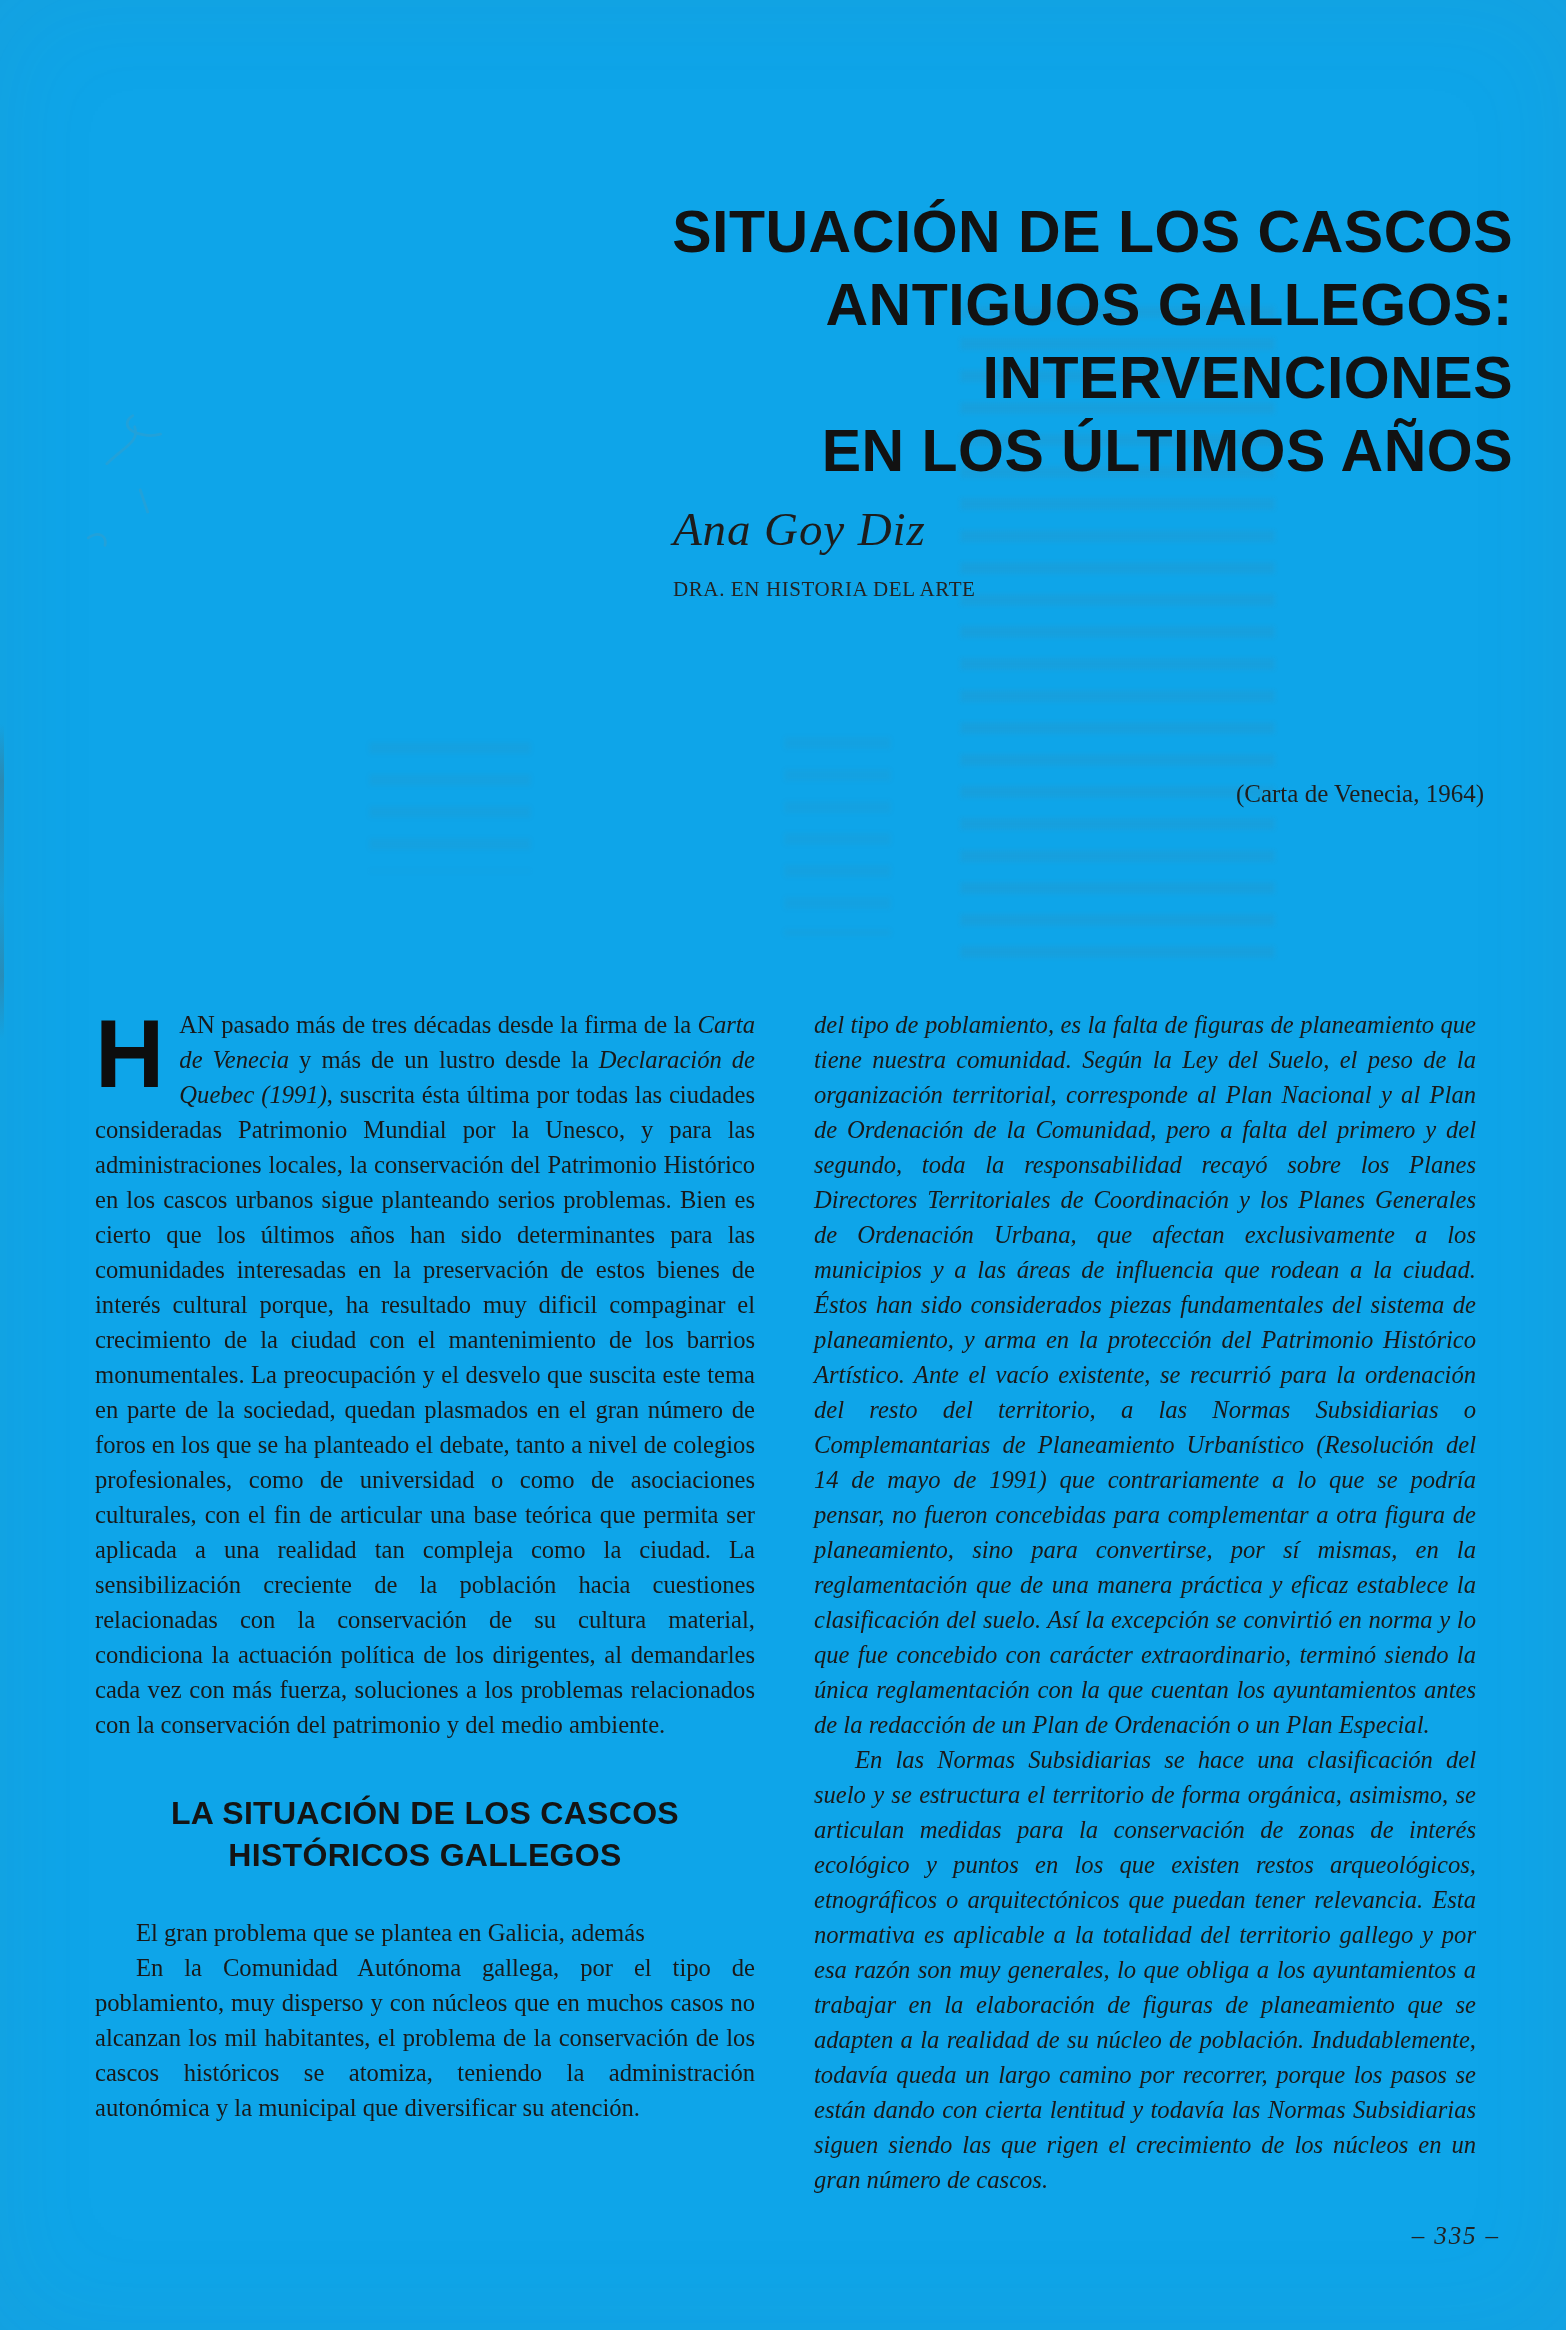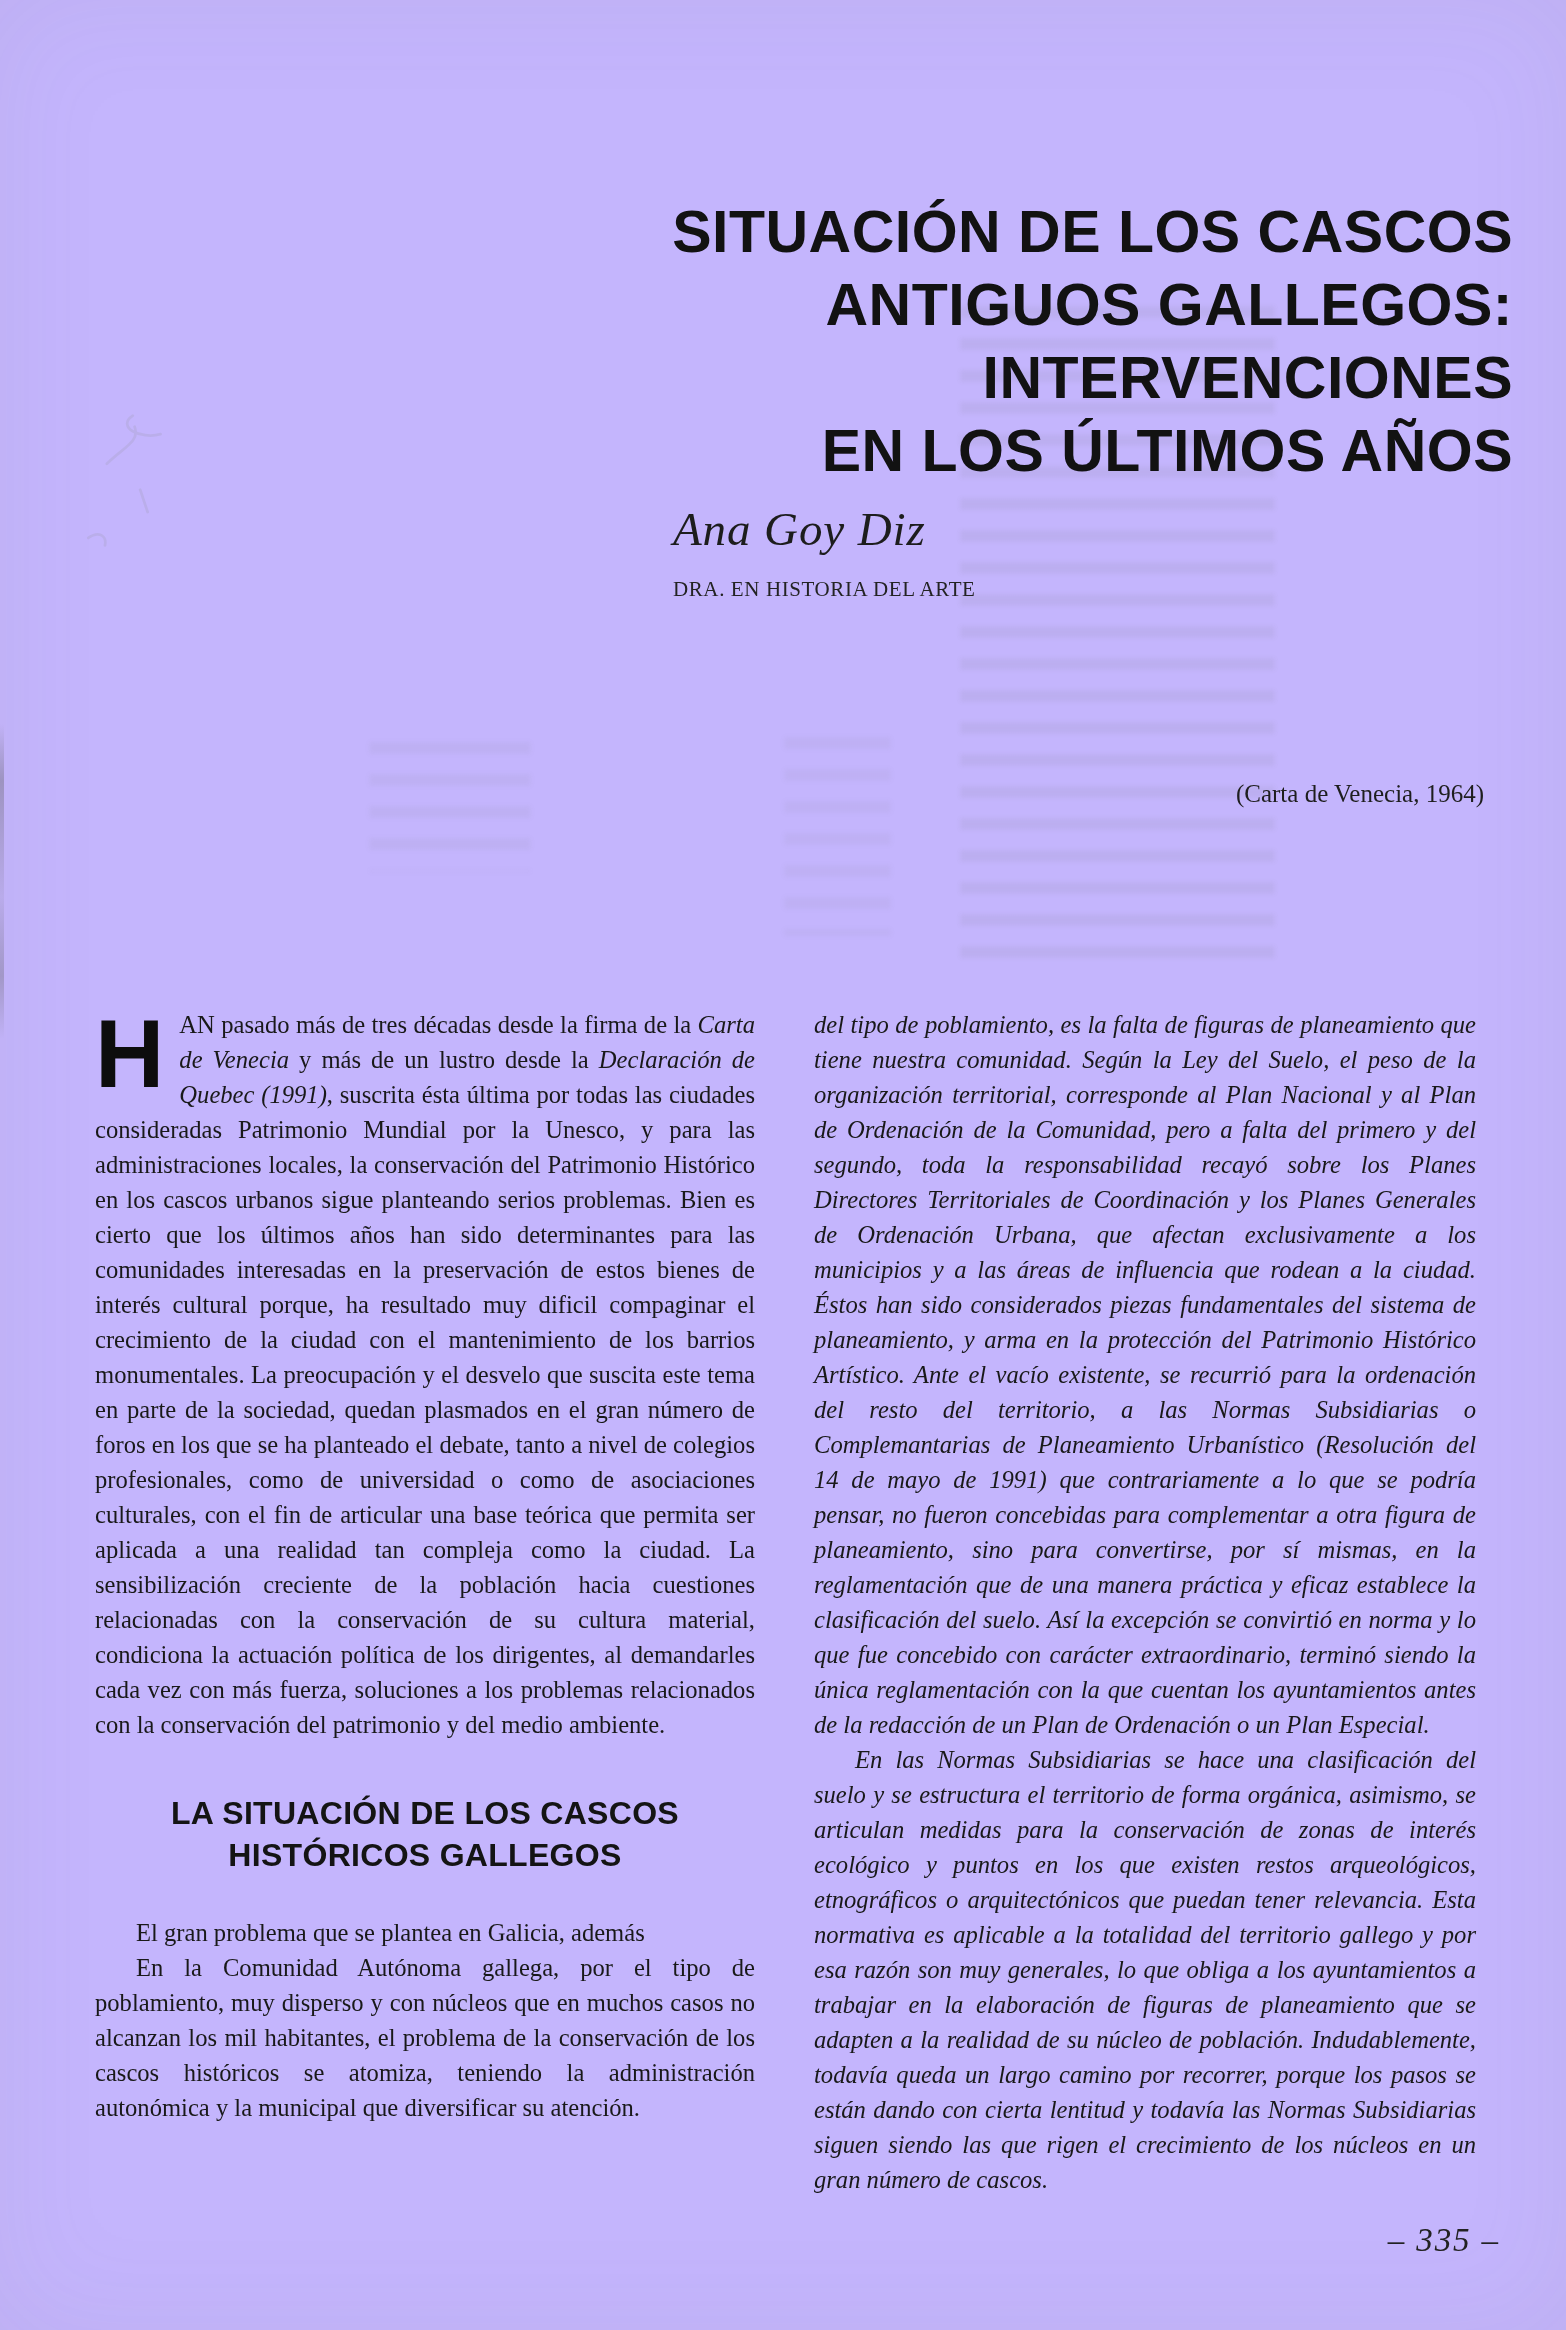--- a/index.html
+++ b/index.html
@@ -1,20 +1,20 @@
 <!DOCTYPE html>
 <html lang="es" style="font-size:15px"><head>
 <meta charset="utf-8">
 <style>
   html,body{margin:0;padding:0;background:#e9e8e4;}
   .page{
     position:relative;
     width:1567px;height:2330px;
     margin:0 auto;
-    background:#c4b5fd;
+    background:#0ea5e9;
     overflow:hidden;
     box-shadow:inset 0 0 111px rgba(120,115,100,0.08);
     font-family:"Liberation Serif", serif;
     color:#1b1b1b;
   }
   
   .edge-strip{
     position:absolute;left:0;top:724px;width:3.7px;height:315px;
     background:linear-gradient(180deg,rgba(90,90,90,0) 0%,rgba(90,90,90,.35) 18%,rgba(90,90,90,.08) 55%,rgba(90,90,90,.3) 80%,rgba(90,90,90,0) 100%);
   }
@@ -79,21 +79,21 @@
     font-family:"Liberation Sans", sans-serif;
     font-weight:800;
     font-size:32px;line-height:42px;
     letter-spacing:0.3px;
     color:#141414;
     text-indent:0;
   }
   
   .page-number{
     position:absolute;right:67px;top:2222px;
-    font-style:italic;font-size:33px;color:#222;
+    font-style:italic;font-size:25px;color:#222;
     letter-spacing:1.9px;
   }
 </style>
 </head>
 <body>
 
 <div class="page">
 
   <div class="edge-strip"></div>
   <div class="ghost ghost-a"></div>

